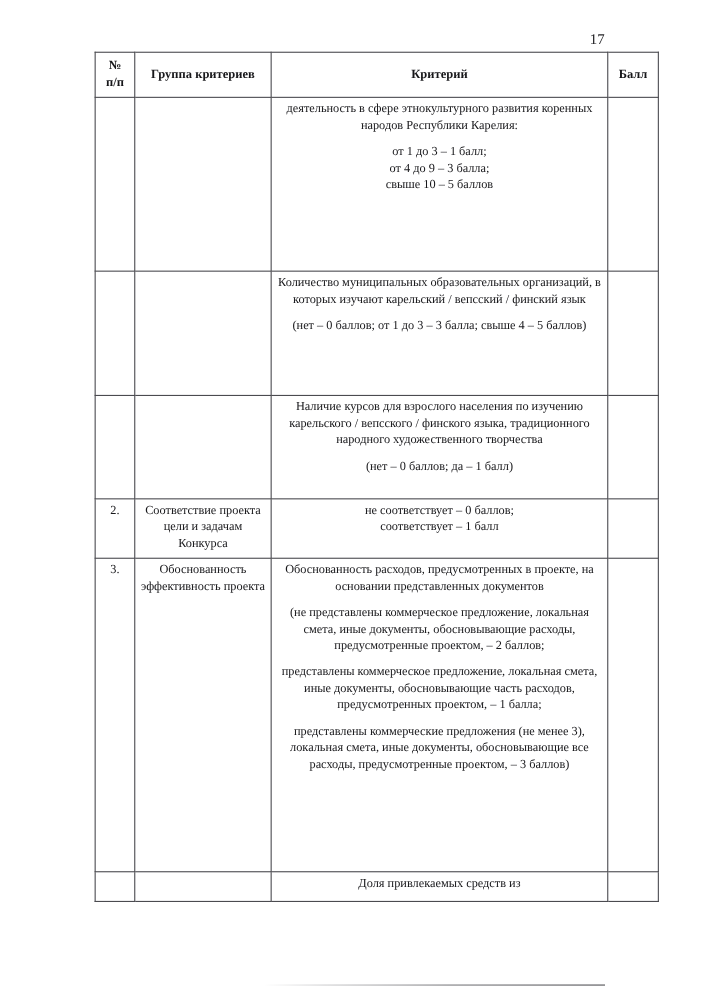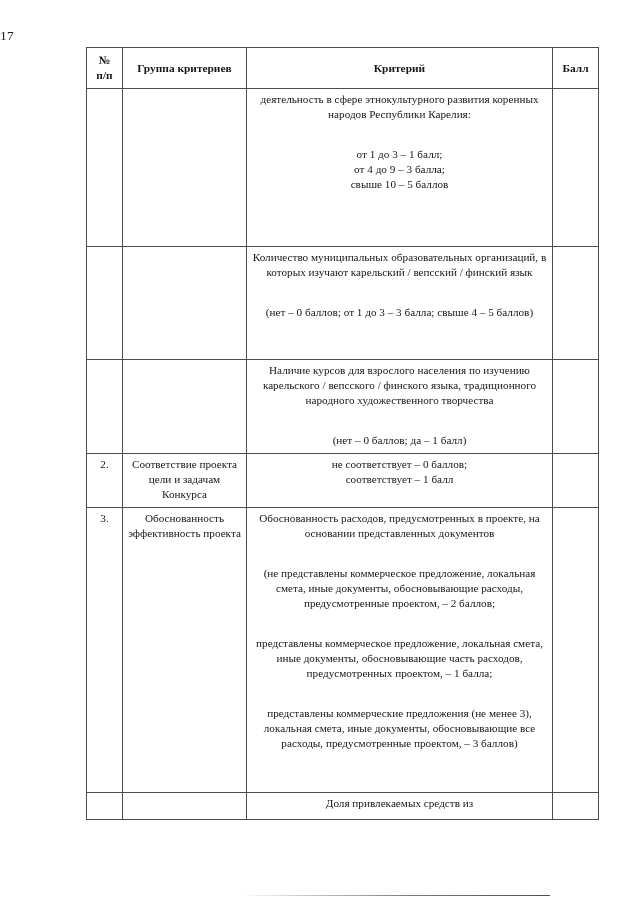--- a/index.html
+++ b/index.html
@@ -22,21 +22,21 @@
     width: 640px;
     height: 905px;
     box-sizing: border-box;
   }
 
   .page-number {
     position: absolute;
     top: 28px;
     left: 0;
     width: 550px;
-    text-align: left;
+    text-align: right;
     font-size: 13.5px;
     letter-spacing: 0.2px;
     color: #232326;
   }
 
   .crit-table {
     position: absolute;
     left: 86px;
     top: 47px;
     width: 512px;
@@ -79,21 +79,21 @@
     padding-left: 2px;
     padding-right: 2px;
   }
   .cell-crit {
     padding-left: 6px;
     padding-right: 6px;
   }
   .cell-score { }
 
   .blk { margin: 0; }
-  .blk + .blk { margin-top: 25px; }
+  .blk + .blk { margin-top: 9px; }
 
   .nowrap-lines { white-space: pre-line; }
 
   .tight { line-height: 1.34; }
 
   .bottom-artifact {
     position: absolute;
     left: 240px;
     top: 895px;
     width: 310px;

